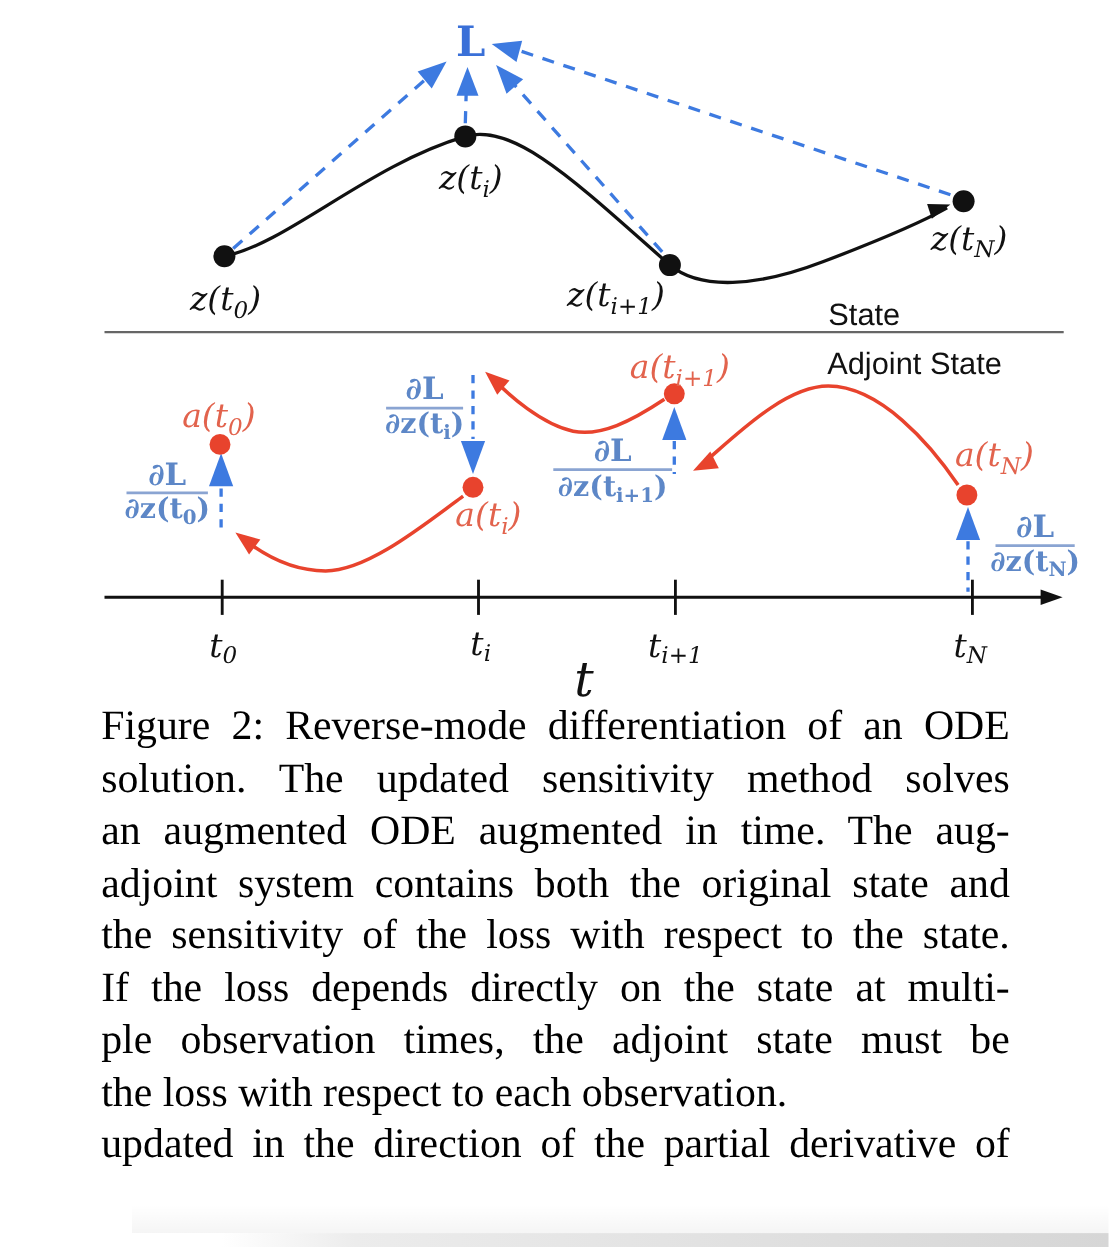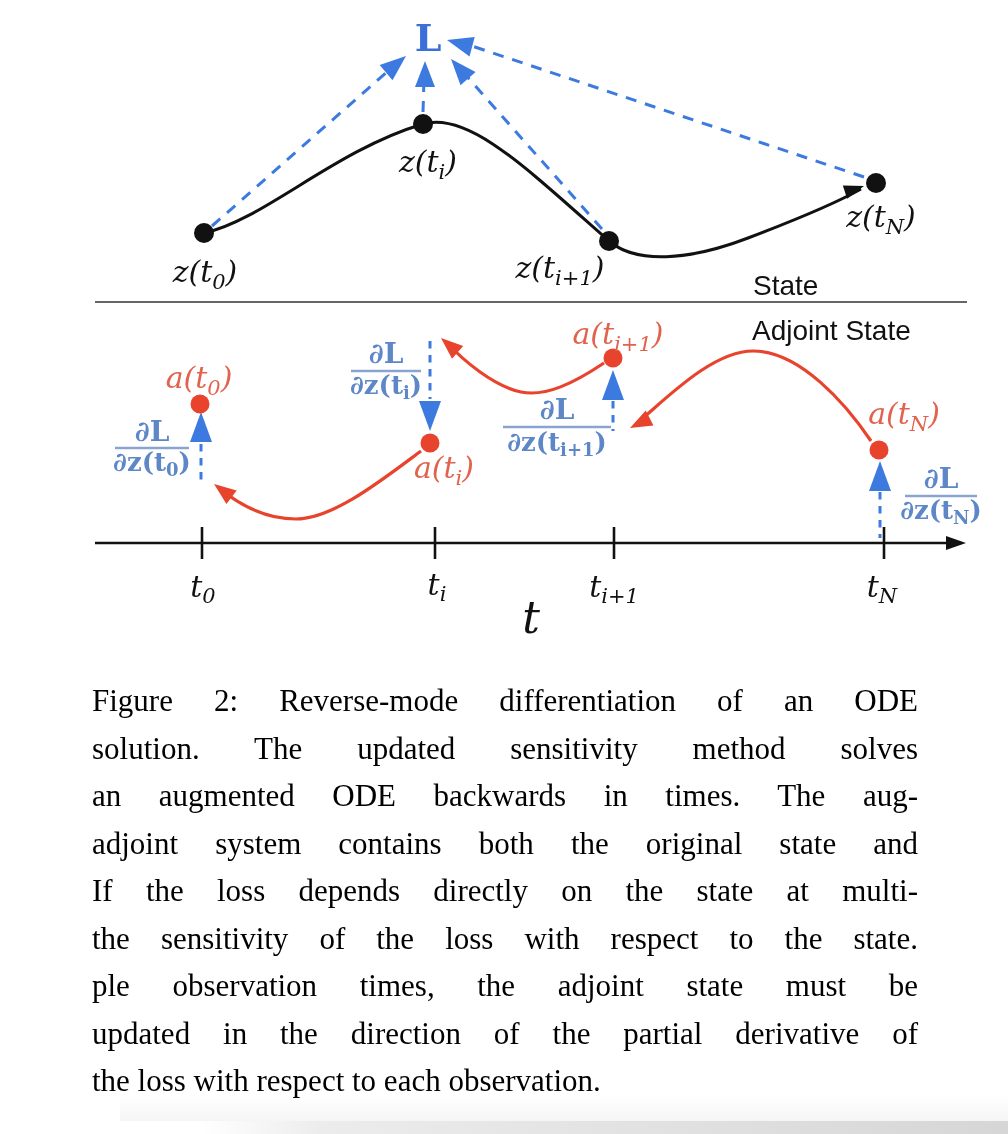--- a/index.html
+++ b/index.html
@@ -28,23 +28,23 @@
   .red-curve{stroke:#e8432d;stroke-width:3.2;fill:none;}
   .red-head{fill:#e8432d;}
   .red-dot{fill:#e8432d;}
   .black-curve{stroke:#111111;stroke-width:3;fill:none;}
   .black-dot{fill:#111111;}
   .black-head{fill:#111111;}
   .axis{stroke:#111111;stroke-width:2.6;}
   .divider{stroke:#666666;stroke-width:2;}
 
   
-  .caption{position:absolute;left:92px;top:677px;width:826px;
+  .caption{position:absolute;left:92px;top:637px;width:826px;
            font-family:"Liberation Serif","DejaVu Serif",serif;
-           font-size:31px;line-height:47.5px;color:#000;}
+           font-size:38px;line-height:47.5px;color:#000;}
   .cap-line{text-align:justify;text-align-last:justify;white-space:normal;}
   .cap-line.last{text-align-last:left;}
 
   .bottom-shade{position:absolute;left:0;right:0;bottom:0;height:13px;
     background:linear-gradient(90deg,#ffffff 0%,#ffffff 20%,#ececec 32%,#d6d6d6 100%);}
   .bottom-soft{position:absolute;left:120px;right:0;bottom:13px;height:26px;
     background:linear-gradient(180deg,rgba(0,0,0,0) 0%,rgba(0,0,0,0.04) 100%);}
 </style>
 </head>
 <body>
@@ -160,24 +160,24 @@
       <text class="tick-lbl" x="614" y="597" text-anchor="middle"><tspan>t</tspan><tspan class="sub" dy="6">i+1</tspan></text>
       <text class="tick-lbl" x="882" y="597" text-anchor="middle"><tspan>t</tspan><tspan class="sub" dy="6">N</tspan></text>
 
       <text class="t-big" x="531" y="633" text-anchor="middle">t</text>
     </g>
   </svg>
 
   <div class="caption">
     <div class="cap-line">Figure 2: Reverse-mode differentiation of an ODE</div>
     <div class="cap-line">solution.  The updated sensitivity method solves</div>
-    <div class="cap-line">an augmented ODE backwards in times. The aug-</div>
+    <div class="cap-line">an augmented ODE augmented in time. The aug-</div>
     <div class="cap-line">adjoint system contains both the original state and</div>
+    <div class="cap-line">the sensitivity of the loss with respect to the state.</div>
     <div class="cap-line">If the loss depends directly on the state at multi-</div>
-    <div class="cap-line">the sensitivity of the loss with respect to the state.</div>
     <div class="cap-line">ple observation times, the adjoint state must be</div>
+    <div class="cap-line last">the loss with respect to each observation.</div>
     <div class="cap-line">updated in the direction of the partial derivative of</div>
-    <div class="cap-line last">the loss with respect to each observation.</div>
   </div>
 
   <div class="bottom-soft"></div>
   <div class="bottom-shade"></div>
 </div>
 
 </body></html>

